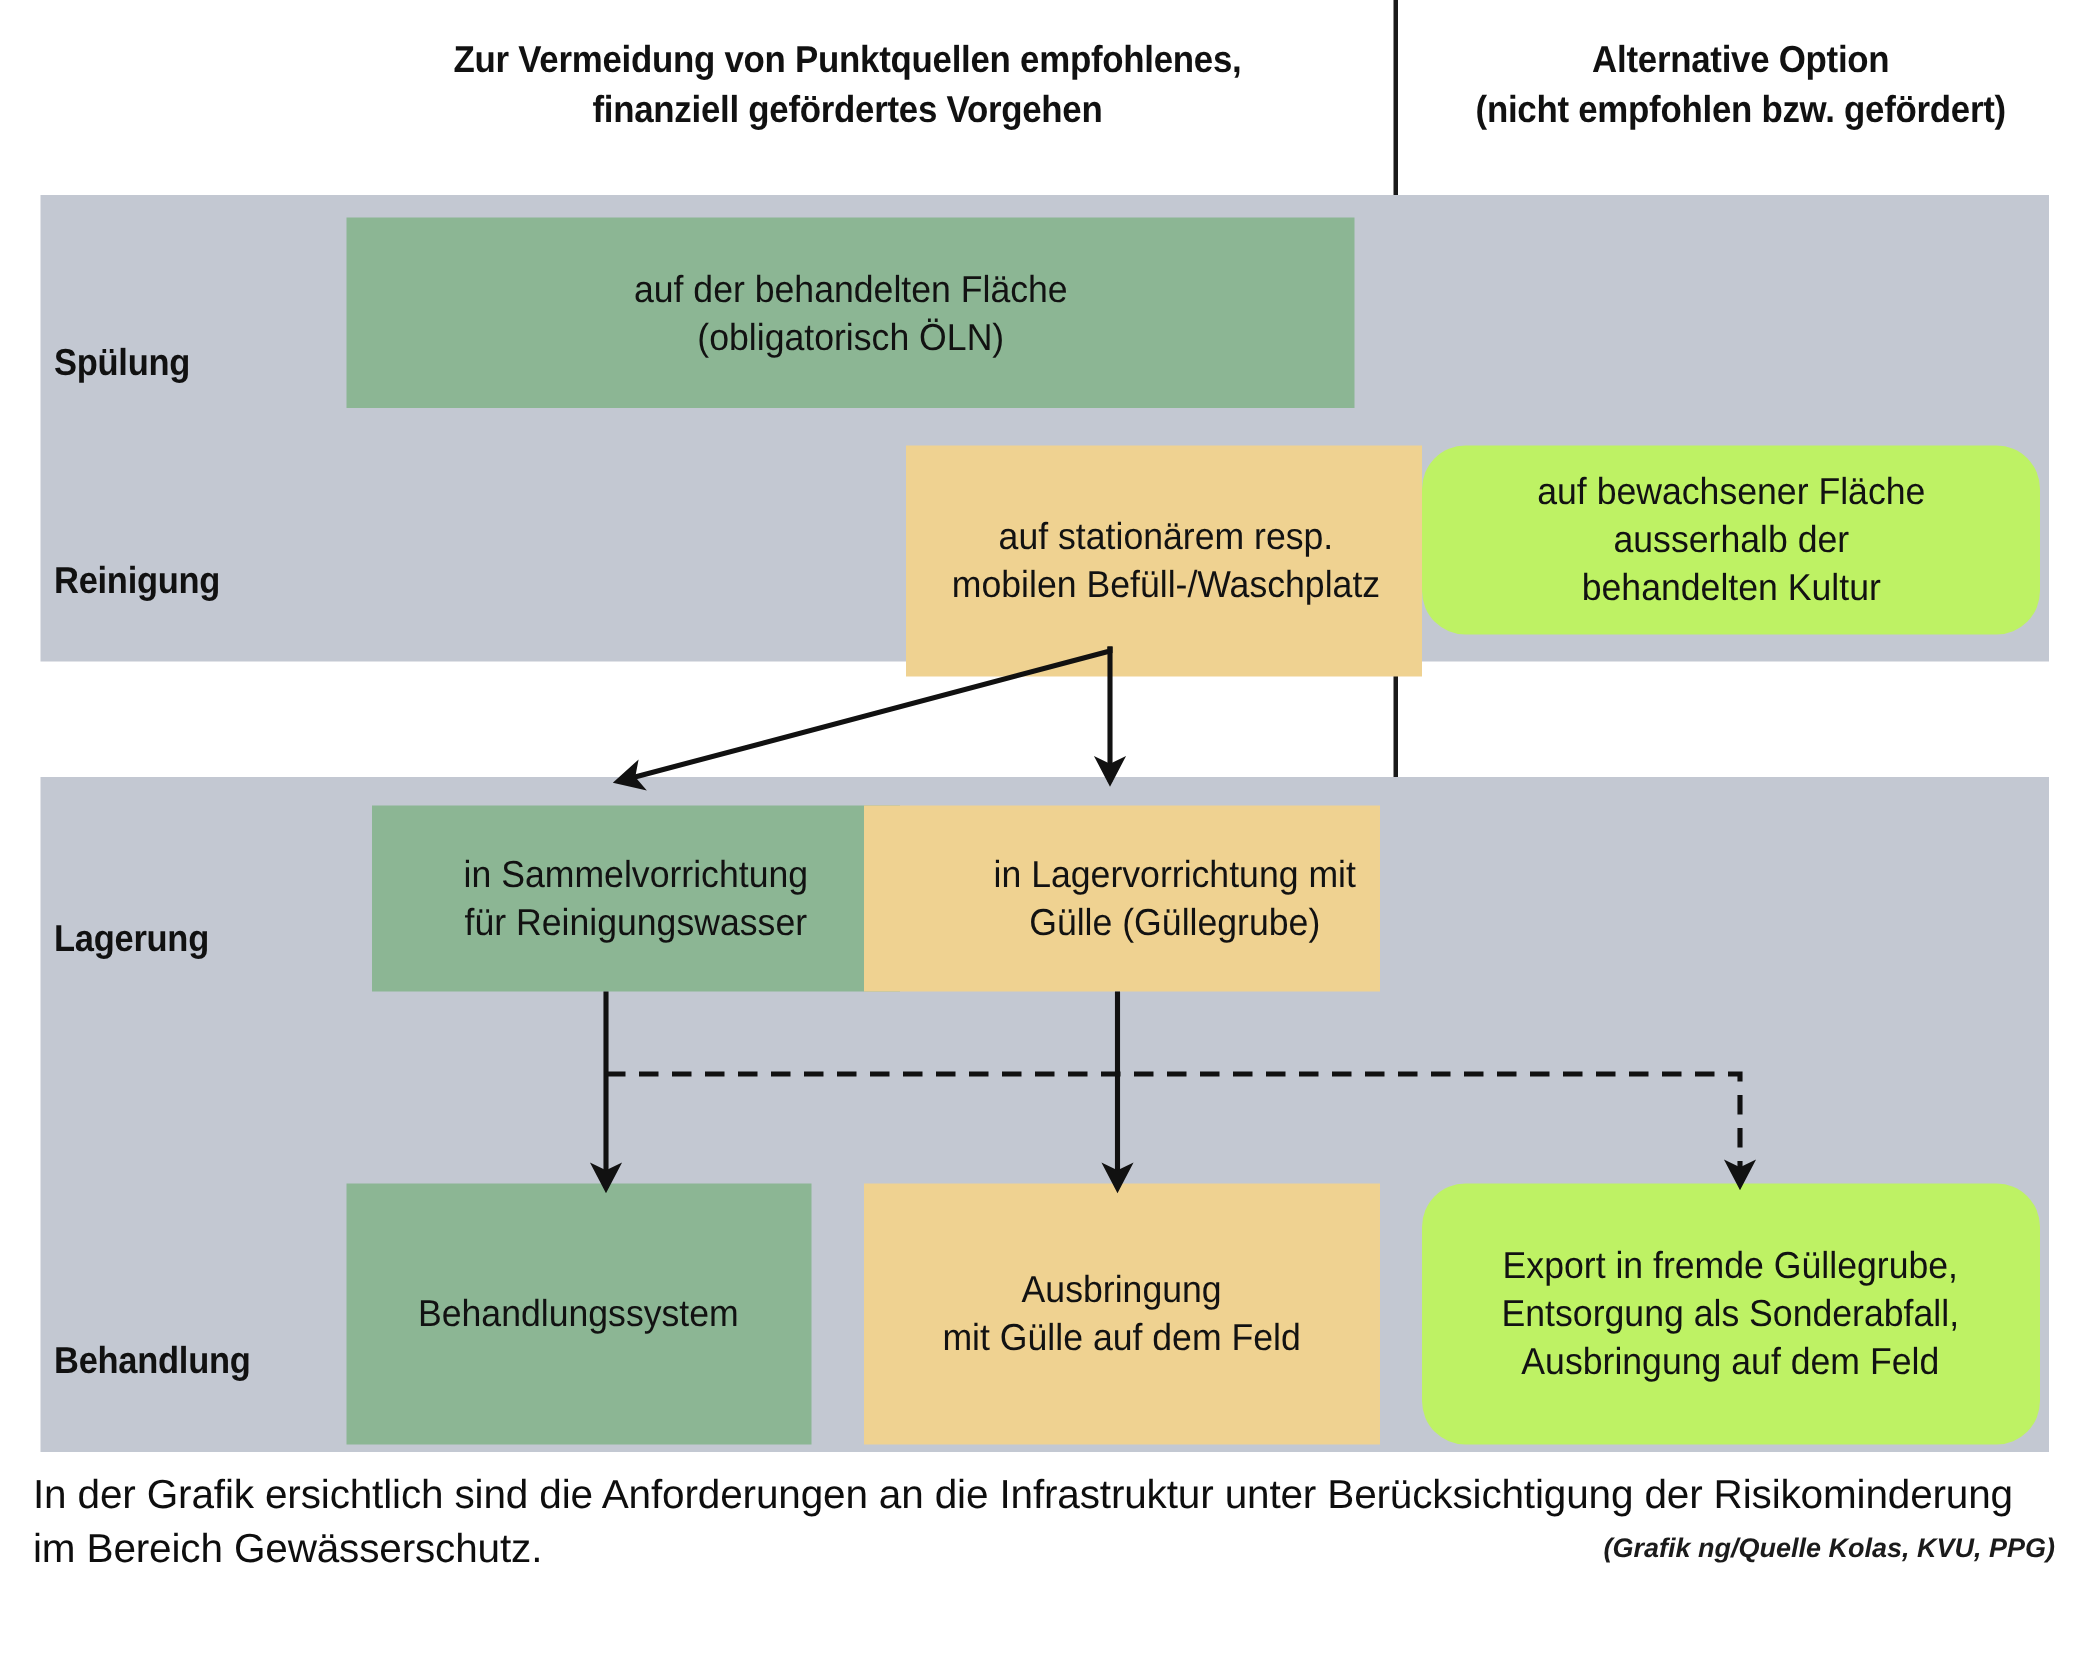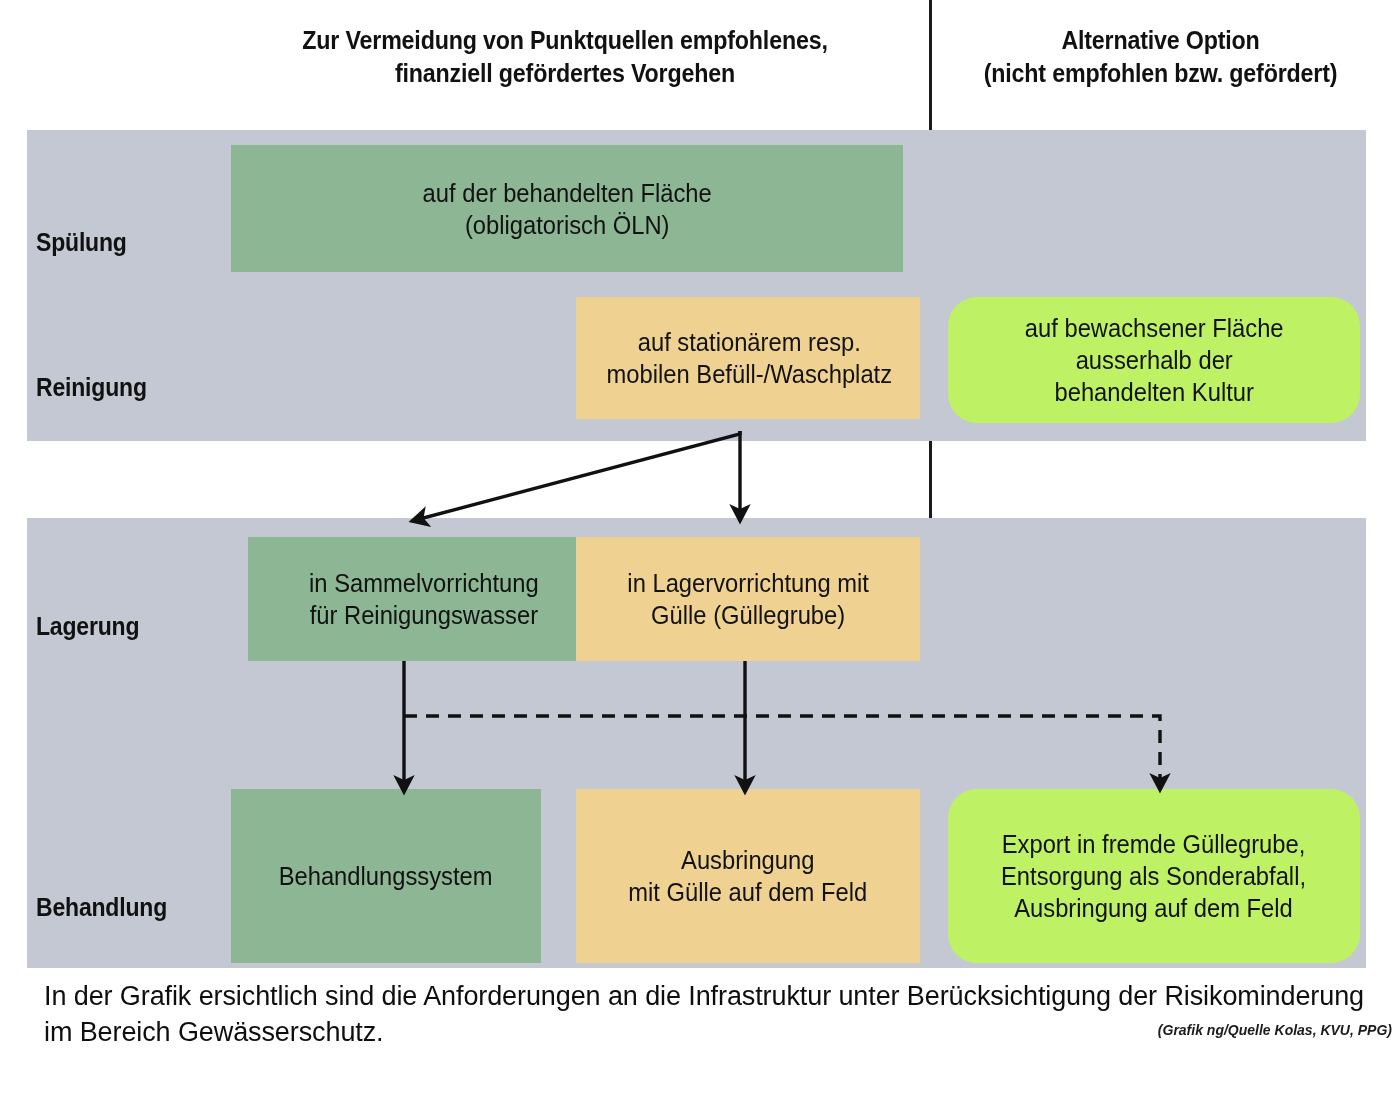--- a/index.html
+++ b/index.html
@@ -88,57 +88,56 @@
   }
   .box span { display: block; transform: scaleX(0.95); }
   .box.green  { background: #8cb694; }
   .box.yellow { background: #efd291; }
   .box.red    { background: #bef264; border-radius: 29px; }
 
   
   #box-spuelung-green { left: 231px; top: 145px; width: 672px; height: 127px; }
   
   #box-reinigung-green  { left: 248px; top: 297px; width: 310px; height: 126px; }
-  #box-reinigung-yellow { left: 576px; top: 297px; width: 344px; height: 122px; padding-left: 12px; }
+  #box-reinigung-yellow { left: 604px; top: 297px; width: 344px; height: 154px; padding-left: 12px; }
   #box-reinigung-red    { left: 948px; top: 297px; width: 412px; height: 126px; }
   
   #box-lagerung-green  { left: 248px; top: 537px; width: 352px; height: 124px; }
-  #box-lagerung-yellow { left: 576px; top: 537px; width: 344px; height: 124px; }
+  #box-lagerung-yellow { left: 576px; top: 537px; width: 344px; height: 124px; justify-content: flex-end; }
   
   #box-behandlung-green  { left: 231px; top: 789px; width: 310px; height: 174px; }
   #box-behandlung-yellow { left: 576px; top: 789px; width: 344px; height: 174px; }
   #box-behandlung-red    { left: 948px; top: 789px; width: 412px; height: 174px; }
 
   
   #arrows {
     position: absolute;
     left: 0; top: 0;
     width: 1400px; height: 1107px;
     pointer-events: none;
   }
 
   
   #caption {
     position: absolute;
     left: 22px;
     top: 978px;
     width: 1348px;
-    margin-left: 22px;
   }
   #caption-text {
     font-size: 27px;
     line-height: 1.34;
     color: #0e0e0e;
     letter-spacing: -0.1px;
   }
   #caption-credit {
     position: absolute;
     right: 0px;
     top: 44px;
-    font-size: 14px;
+    font-size: 18px;
     font-style: italic;
     font-weight: 600;
     color: #1b1b1b;
     white-space: nowrap;
   }
 </style>
 </head>
 <body>
 
 <div id="canvas">

